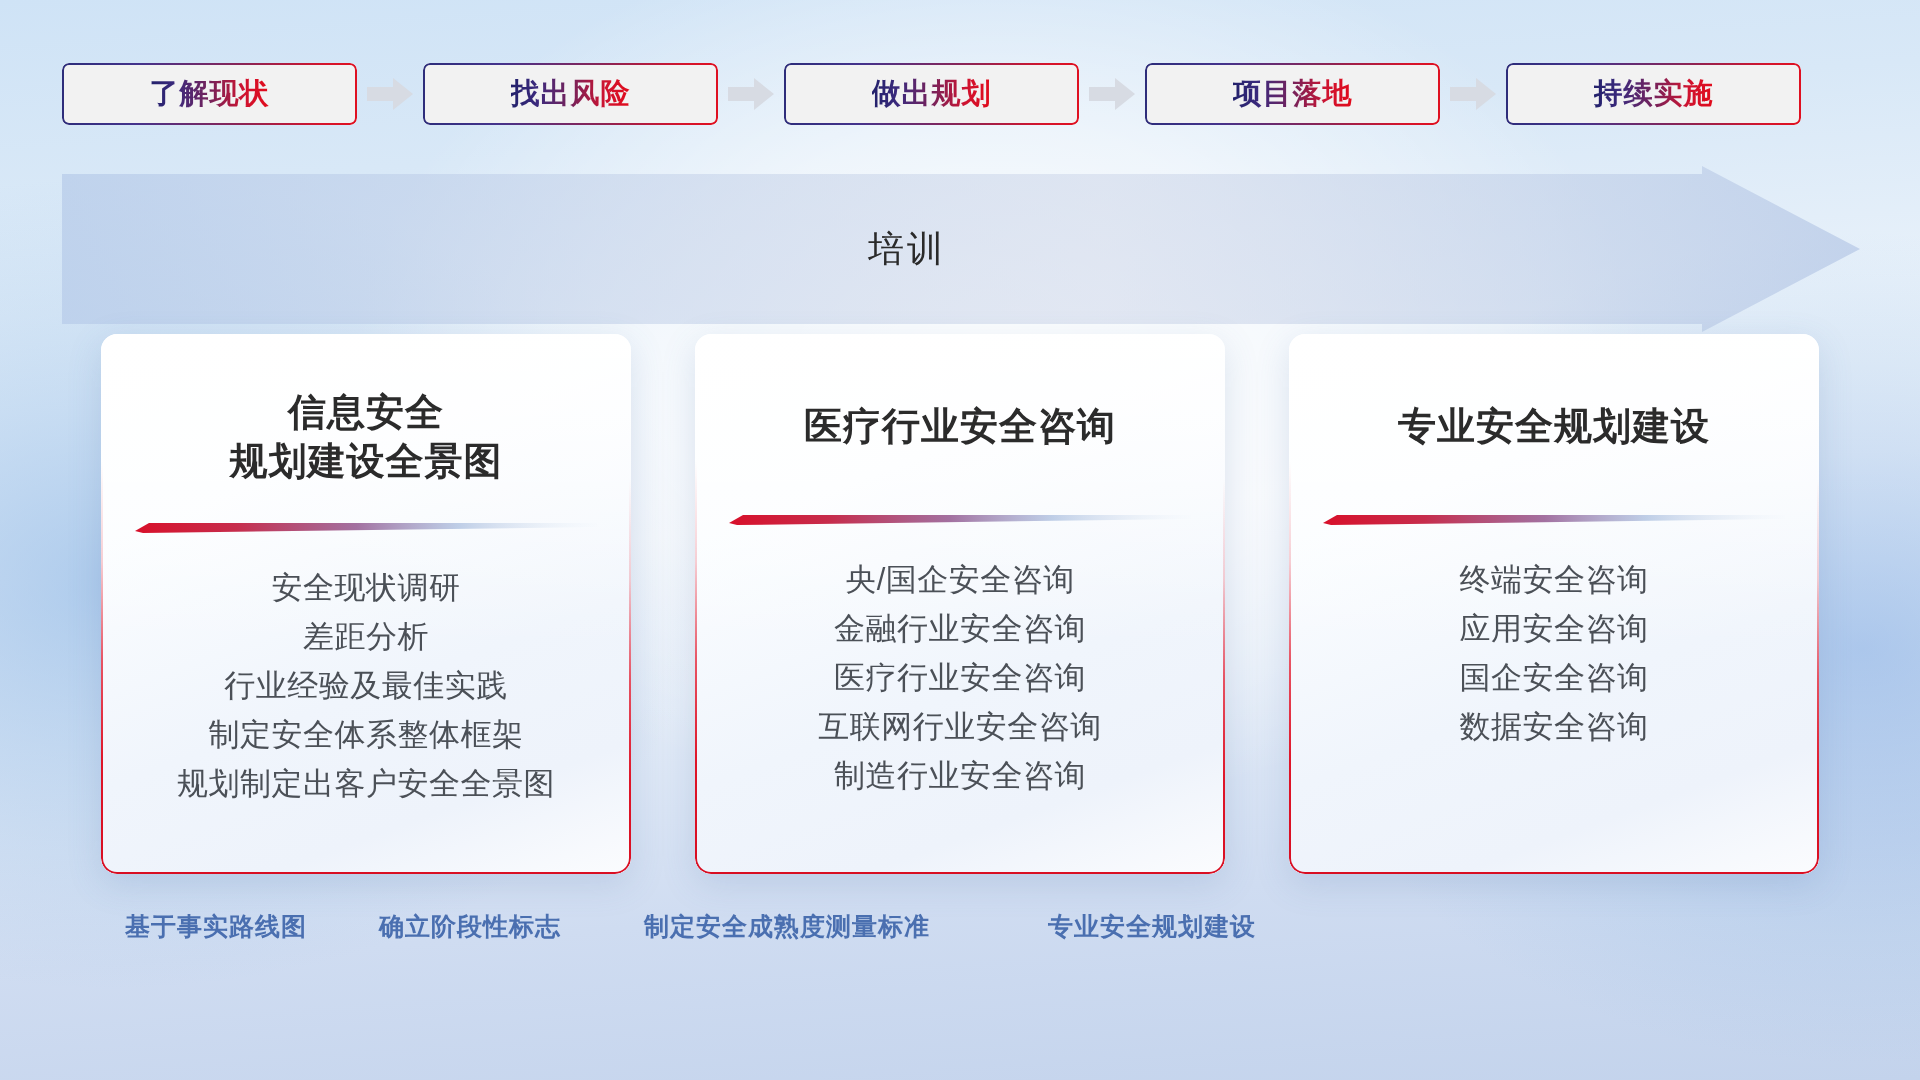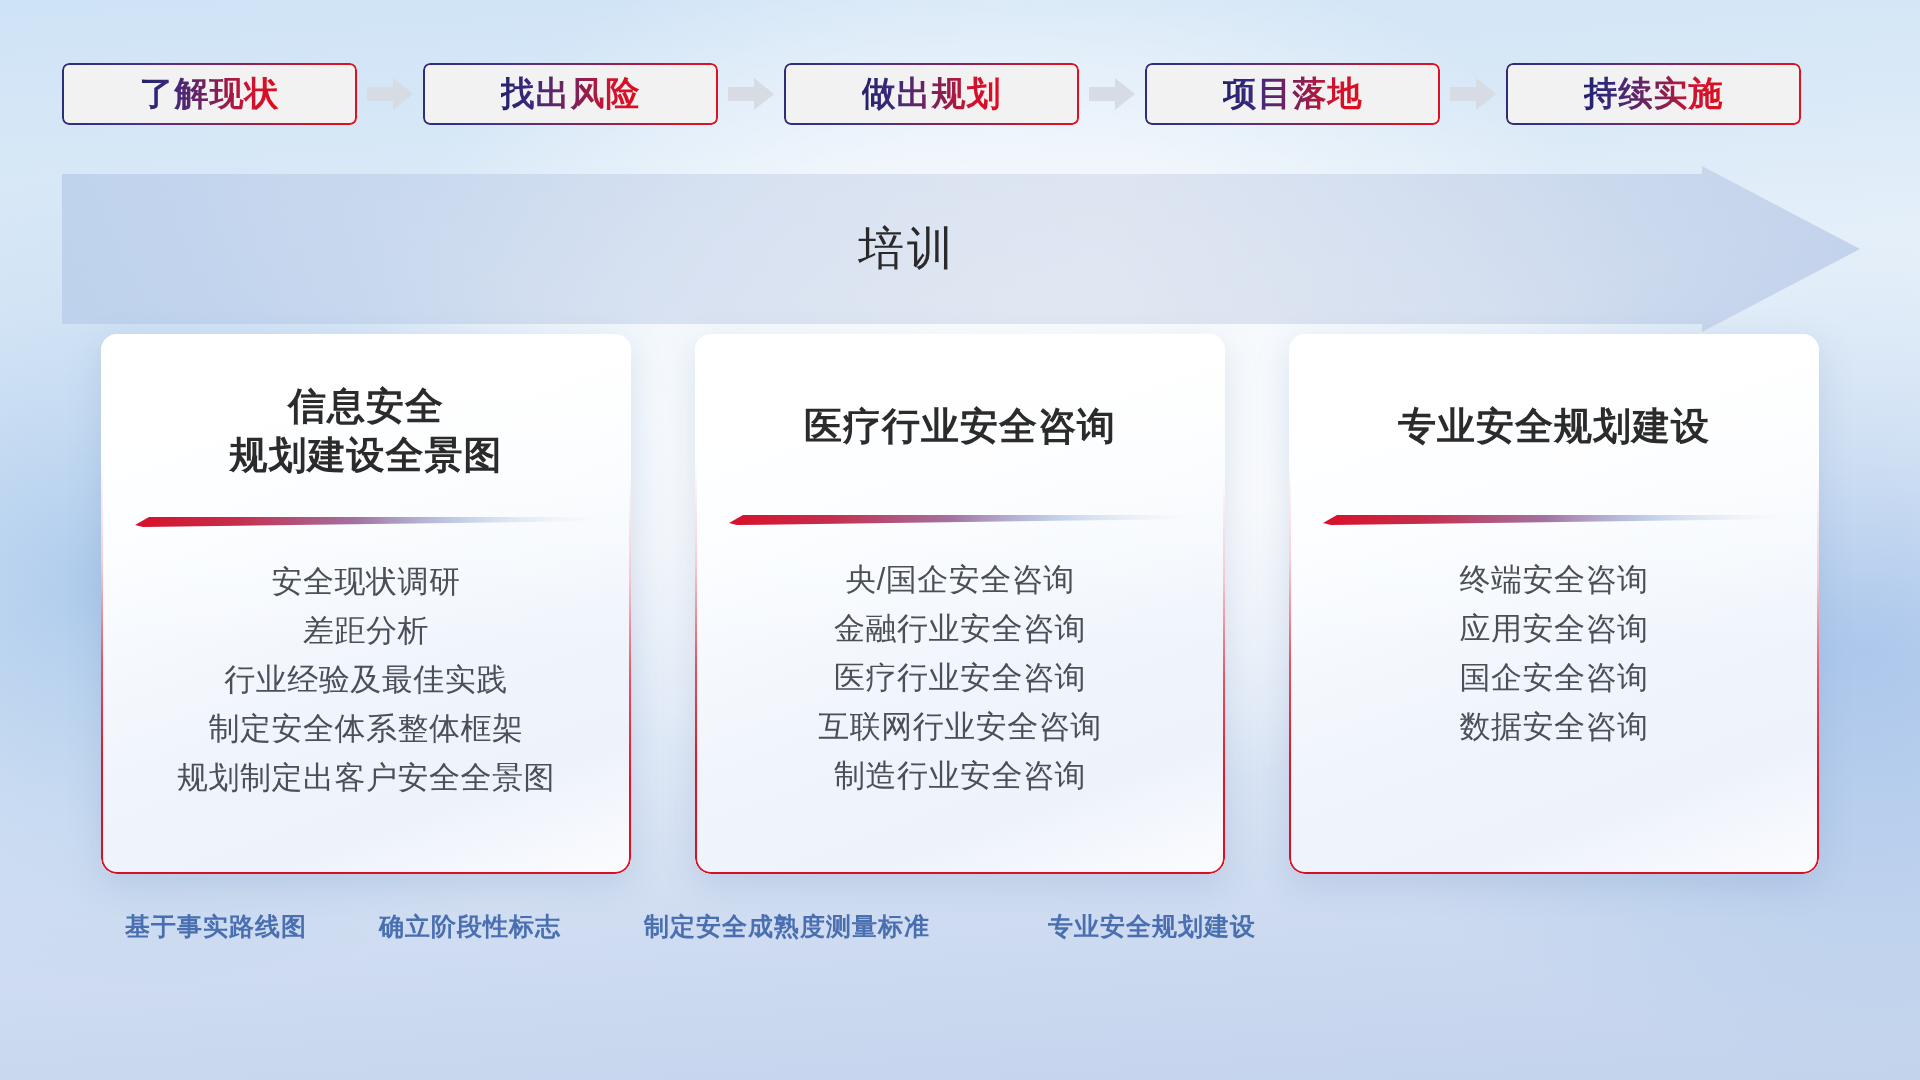--- a/index.html
+++ b/index.html
@@ -42,21 +42,21 @@
     padding: 2px;
     background: linear-gradient(95deg, #2d2d7a 0%, #44338c 26%, #8e2352 62%, #d6142b 88%, #e01020 100%);
     -webkit-mask: linear-gradient(#000 0 0) content-box, linear-gradient(#000 0 0);
     -webkit-mask-composite: xor;
     mask: linear-gradient(#000 0 0) content-box, linear-gradient(#000 0 0);
     mask-composite: exclude;
     pointer-events: none;
   }
   .proc-label {
     position: relative;
-    font-size: 34px;
+    font-size: 29px;
     font-weight: 700;
     letter-spacing: 1px;
     background: linear-gradient(90deg, #22216b 0%, #3c2a7d 22%, #7b2158 52%, #cf1330 78%, #e20b1b 100%);
     -webkit-background-clip: text;
     background-clip: text;
     color: transparent;
     -webkit-text-fill-color: transparent;
     white-space: nowrap;
     text-align: right;
   }
@@ -72,21 +72,21 @@
     position: absolute;
     left: 62px; top: 166px;
     width: 1798px; height: 166px;
   }
   #banner svg { display: block; width: 100%; height: 100%; }
   #banner-label {
     position: absolute;
     left: 0; top: 0;
     width: 1690px; height: 166px;
     display: flex; align-items: center; justify-content: center;
-    font-size: 46px;
+    font-size: 36px;
     font-weight: 400;
     color: #2a2a2a;
     letter-spacing: 3px;
   }
 
   
   #cards {
     position: absolute;
     left: 0; top: 334px;
     width: 1920px; height: 540px;
@@ -145,21 +145,21 @@
     align-items: center;
   }
   .card-title {
     font-size: 38px;
     font-weight: 700;
     color: #2b2b2b;
     text-align: center;
     line-height: 1.3;
     letter-spacing: 1px;
   }
-  .card-title.two-line { margin-top: 6px; }
+  .card-title.two-line { margin-top: 12px; }
   .card-title.one-line { margin-top: 26px; }
 
   .divider-wrap {
     width: 100%;
     display: flex;
     justify-content: center;
   }
   .divider {
     width: 100%;
     height: 12px;

